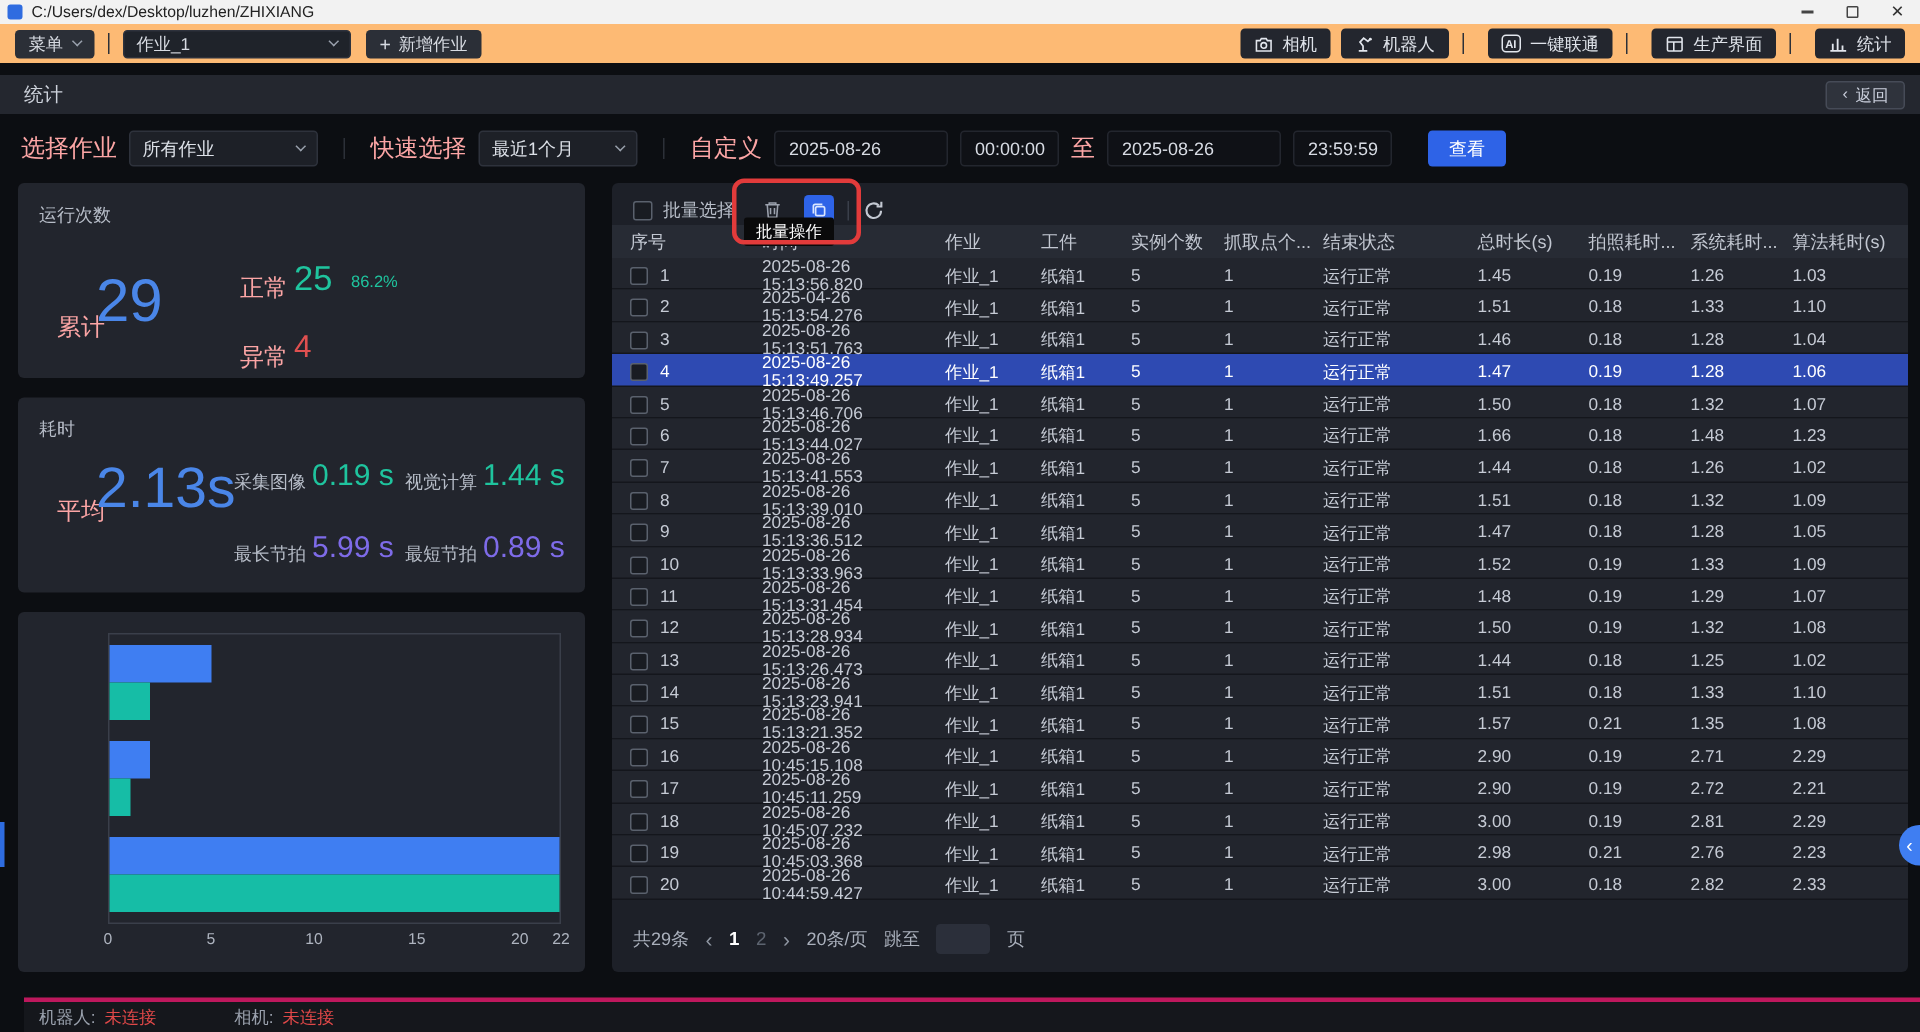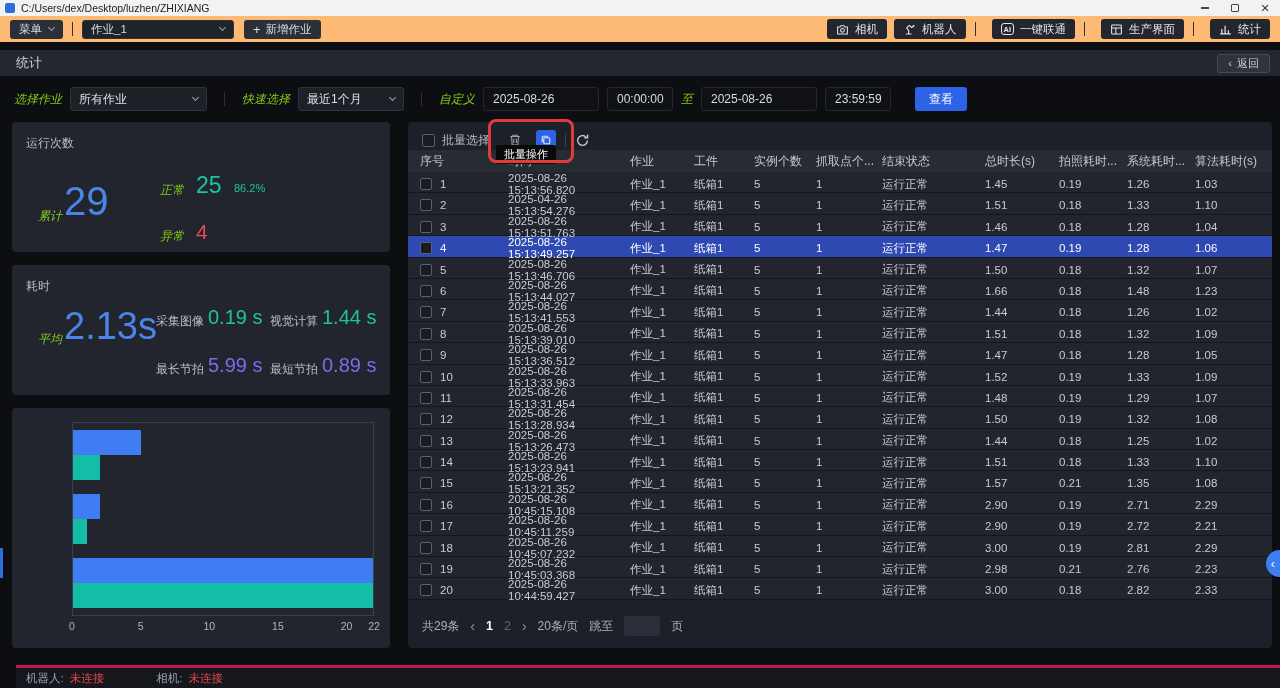--- a/index.html
+++ b/index.html
@@ -42,31 +42,31 @@
   .page-title { font-size:13px; color:#ccd1da; }
   .back-btn { margin-left:auto; height:19px; background:#2f333c; border:1px solid #464b57; border-radius:3px;
     color:#c9cedb; font-size:11px; display:flex; align-items:center; padding:0 10px; gap:5px; }
 
   
   .filter-row { position:absolute; top:86px; left:0; width:1280px; height:26px;
     display:flex; align-items:center; padding-left:14px; font-size:12px; color:#aab1bd; gap:8px; }
   .sel { height:24px; background:#1d2027; border:1px solid #2e323c; border-radius:3px; color:#dde1e8;
     display:flex; align-items:center; padding:0 8px; }
   .sel .chev { margin-left:auto; }
-  .sel.w1 { width:137px; } .sel.w2 { width:106px; }
+  .sel.w1 { width:126px; } .sel.w2 { width:106px; }
   .inp { height:24px; background:#0f1116; border:1px solid #23262e; border-radius:3px; color:#d8dce4;
     display:flex; align-items:center; padding:0 9px; }
   .inp.date { width:116px; } .inp.time { width:66px; }
   .view-btn { height:24px; background:#2e63e7; border-radius:3px; color:#fff; font-size:12px;
     display:flex; align-items:center; padding:0 14px; margin-left:16px; }
 
   
   .card { position:absolute; left:12px; width:378px; background:#22252d; border-radius:4px; }
   .card-title { position:absolute; left:14px; top:13px; font-size:12px; color:#b7bdc8; }
-  .lab { font-size:12px; color:#84cc16;font-style:italic; }
+  .lab { font-size:16px; color:#fca5a5; }
 
   #card-runs { top:122px; height:130px; }
   .total-label { position:absolute; left:26px; top:86px; }
   .total-value { position:absolute; left:52px; top:57px; font-size:40px; color:#4a86e8; }
   .normal-label { position:absolute; left:148px; top:60px; }
   .normal-value { position:absolute; left:184px; top:50px; font-size:23px; color:#1fc49e; }
   .normal-rate  { position:absolute; left:222px; top:60px; font-size:11px; color:#1fc49e; }
   .abn-label { position:absolute; left:148px; top:106px; }
   .abn-value { position:absolute; left:184px; top:98px; font-size:21px; color:#e05050; }
 

